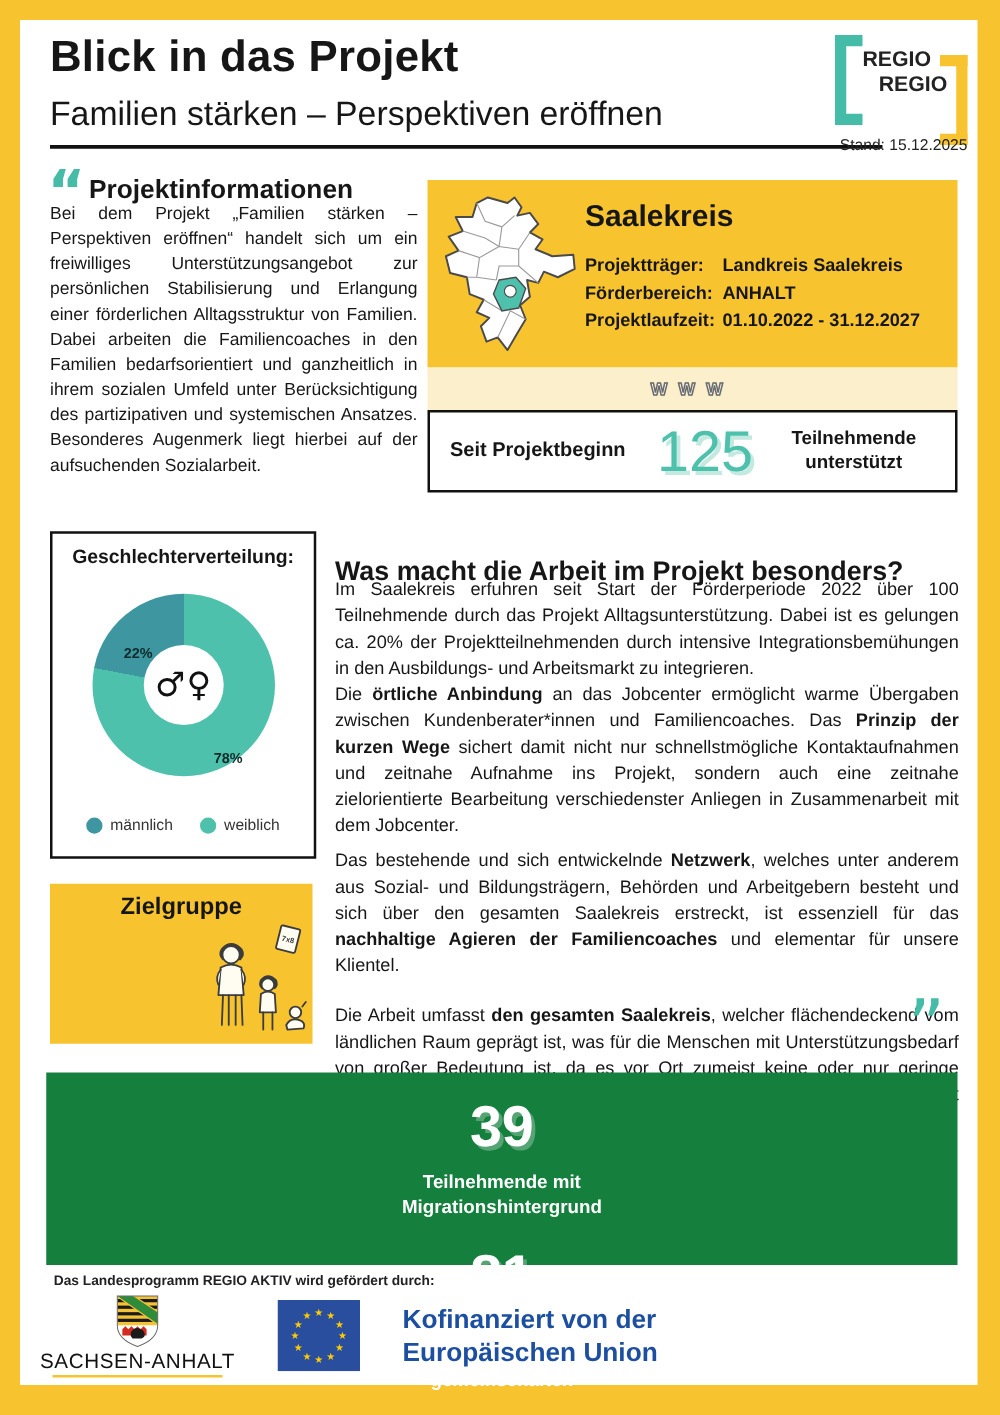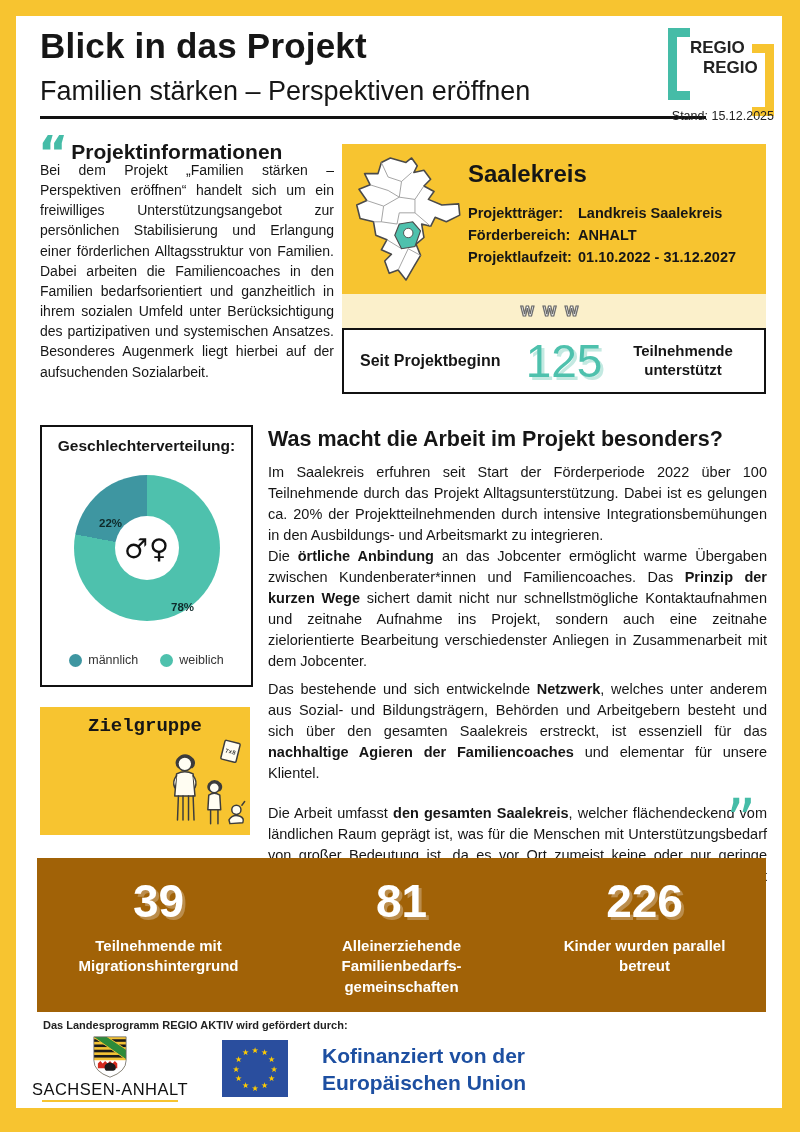--- a/index.html
+++ b/index.html
@@ -57,36 +57,36 @@
   .pct{position:absolute;font-size:11.5px;font-weight:800;color:#0e2a2a;}
   .pct.m{left:25px;top:42px;}
   .pct.f{left:97px;top:126px;}
   .legend{position:absolute;left:0;bottom:18px;width:100%;display:flex;justify-content:center;gap:22px;font-size:12.5px;color:#333;}
   .legend .item{display:flex;align-items:center;gap:6px;}
   .dot{width:13px;height:13px;border-radius:50%;}
   .dot.m{background:#3E96A1;}
   .dot.f{background:#4EC1AD;}
 
   
-  .bes-title{left:268px;top:427px;width:500px;font-size:21.5px;font-weight:800;}
+  .bes-title{left:268px;top:445px;width:500px;font-size:21.5px;font-weight:800;}
   .bes-body{left:268px;top:462px;width:499px;font-size:14.5px;line-height:1.45;text-align:justify;}
   .bes-body p{margin:0;}
   .bes-body p.gap-s{margin-top:7px;}
   .bes-body p.gap-l{margin-top:19px;}
   .bes-body b{font-weight:800;}
   .q-close{left:726px;top:796px;color:#45BCA7;font-size:58px;line-height:50px;font-family:"DejaVu Sans",sans-serif;letter-spacing:-4px;}
 
   
-  .ziel{left:40px;top:707px;width:210px;height:128px;background:#F7C430;font-family:Liberation Mono, monospace;}
+  .ziel{left:40px;top:707px;width:210px;height:128px;background:#F7C430;}
   .ziel-title{position:absolute;left:0;top:8px;width:100%;text-align:center;font-size:19px;font-weight:800;}
   .ziel-text{position:absolute;left:12px;top:40px;width:128px;font-size:11px;font-weight:700;line-height:1.32;}
   .ziel-art{position:absolute;right:2px;top:32px;width:84px;height:92px;}
 
   
-  .bar{left:37px;top:858px;width:729px;height:154px;background:#a16207;display:flex;color:#fff;}
+  .bar{left:37px;top:858px;width:729px;height:154px;background:#15803d;display:flex;color:#fff;flex-direction:column;}
   .bar .col{flex:1;display:flex;flex-direction:column;align-items:center;justify-content:flex-start;padding-top:16px;}
   .bar .num{font-size:46px;font-weight:800;text-shadow:3px 3px 0 rgba(255,255,255,0.28);}
   .bar .lab{margin-top:8px;font-size:15px;font-weight:700;text-align:center;line-height:1.35;width:190px;}
 
   
   .fund-note{left:43px;top:1019px;font-size:11px;font-weight:600;color:#222;}
   .coa{left:92px;top:1036px;width:36px;height:42px;}
   .state{left:30px;top:1080px;width:160px;text-align:center;font-size:16.5px;letter-spacing:.5px;color:#111;}
   .state-underline{left:42px;top:1100px;width:136px;height:2px;background:#F7C430;}
   .euflag{left:222px;top:1040px;width:66px;height:57px;}

